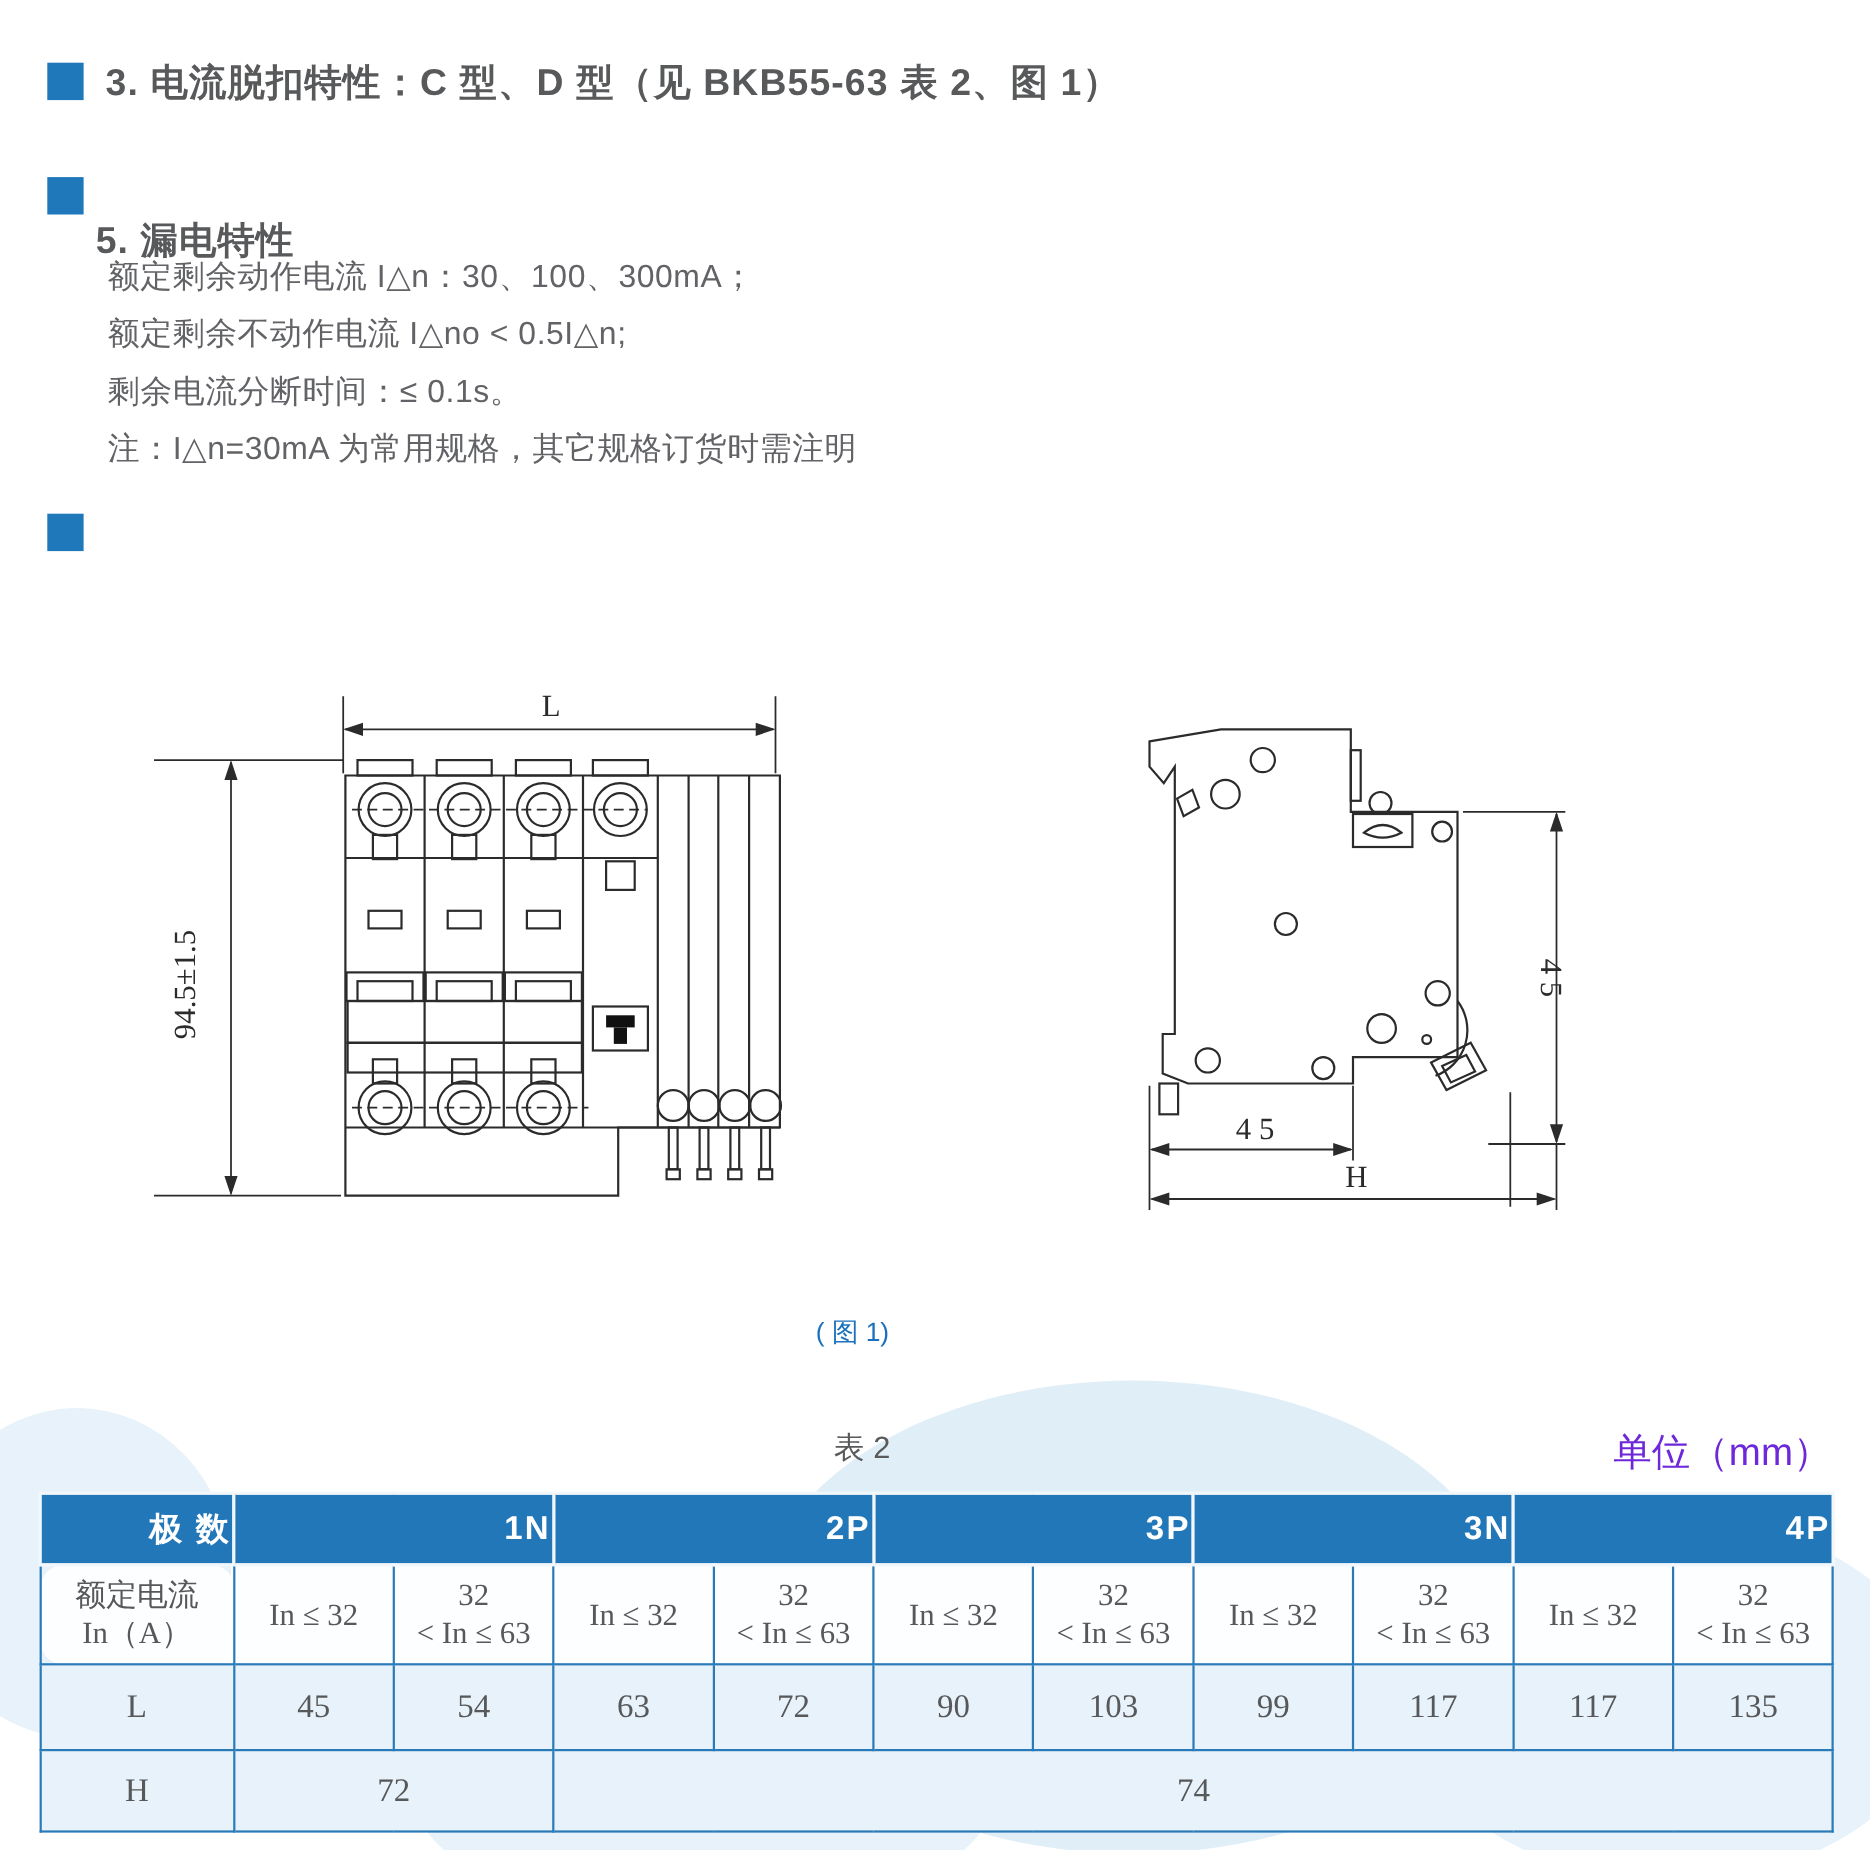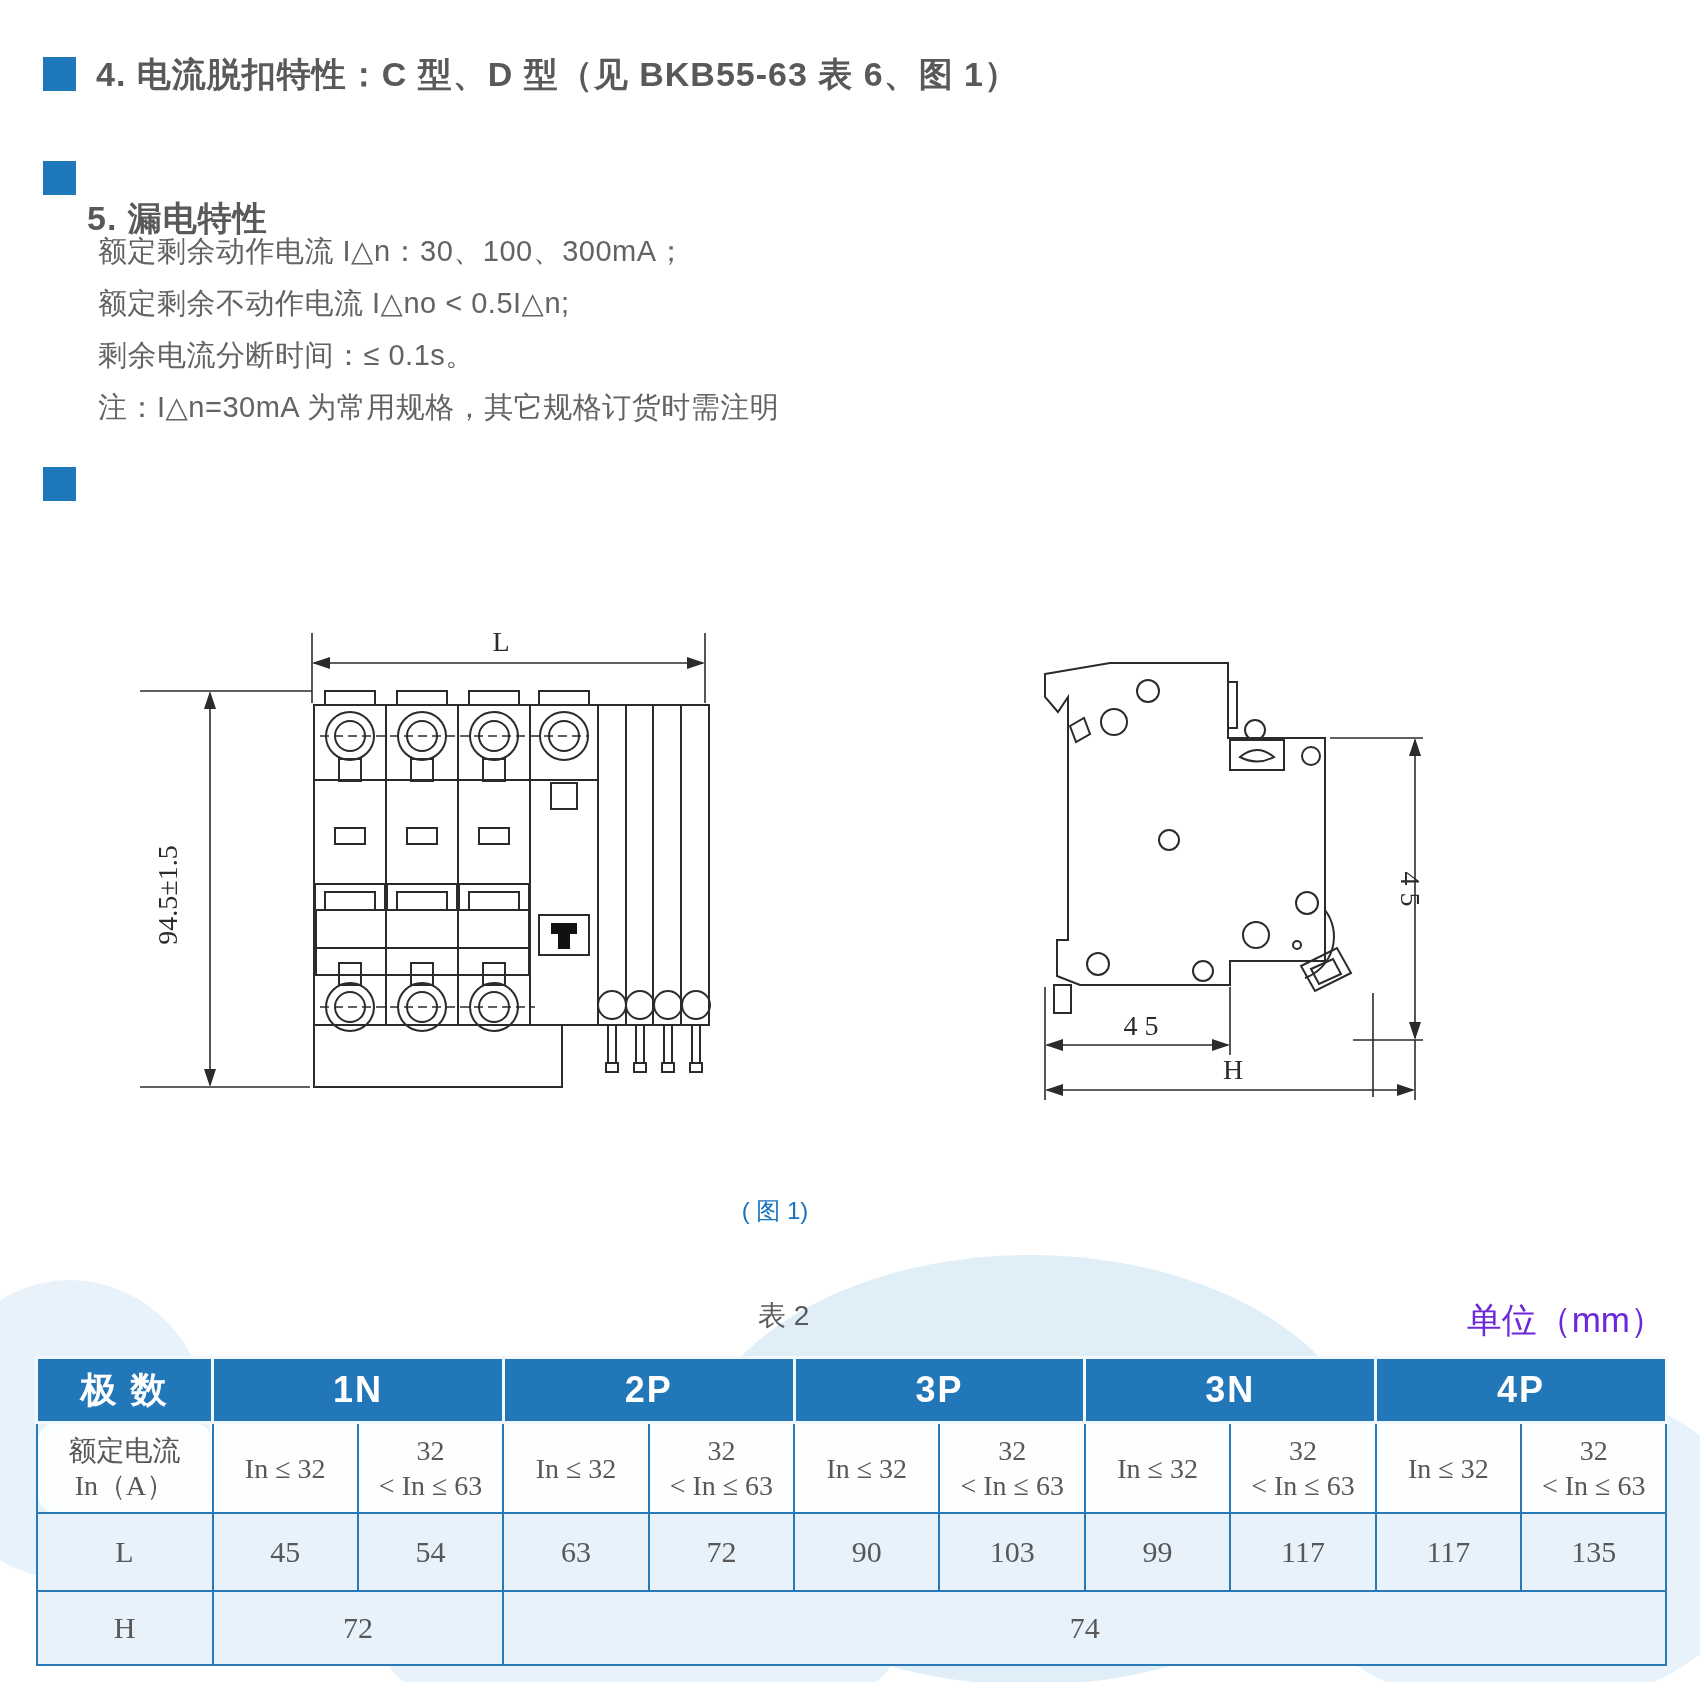--- a/index.html
+++ b/index.html
@@ -29,21 +29,21 @@
   table.spec{
     position:absolute;left:35px;top:1356px;width:1630px;z-index:1;
     border-collapse:collapse;table-layout:fixed;
     font-family:"Liberation Serif","DejaVu Serif",serif;
   }
   table.spec col.c0{width:176px;}
   table.spec col.cn{width:145.4px;}
   table.spec th{
     background:#2177b8;color:#ffffff;border:3px solid #f2f7fb;
     font-family:"Liberation Sans","DejaVu Sans",sans-serif;
-    font-size:36px;font-weight:bold;height:60px;letter-spacing:2px;
+    font-size:30px;font-weight:bold;height:60px;letter-spacing:2px;text-align:right;
   }
   table.spec td{
     border:2px solid #2a7ab8;color:#57585a;text-align:center;vertical-align:middle;
     font-size:28px;
   }
   tr.row-cur td{background:#fcfeff;height:86px;line-height:1.25;}
   tr.row-l td{background:#e7f2fa;height:74px;font-size:30px;}
   tr.row-h td{background:#e7f2fa;height:70px;font-size:30px;}
   td.lbl{font-size:27px;border-radius:20px;}
 </style>
@@ -51,21 +51,21 @@
 <body>
 
 <div class="page">
 
   <div class="blob" style="left:-70px;top:1280px;width:280px;height:300px;"></div>
   <div class="blob b2" style="left:690px;top:1255px;width:680px;height:430px;"></div>
   <div class="blob" style="left:1280px;top:1380px;width:480px;height:330px;"></div>
   <div class="blob" style="left:380px;top:1540px;width:520px;height:200px;"></div>
 
   <div class="bullet" style="left:43px;top:57px;"></div>
-  <div class="h-title" style="left:96px;top:52px;">4. 电流脱扣特性：C 型、D 型（见 BKB55-63 表 6、图 1）</div>
+  <div class="h-title" style="left:96px;top:52px;">3. 电流脱扣特性：C 型、D 型（见 BKB55-63 表 2、图 1）</div>
 
   <div class="bullet" style="left:43px;top:161px;"></div>
   <div class="h-title" style="left:87px;top:156px;margin-top:40px;">5. 漏电特性</div>
   <div class="body-line" style="left:98px;top:232px;">额定剩余动作电流 I△n：30、100、300mA；</div>
   <div class="body-line" style="left:98px;top:284px;">额定剩余不动作电流 I△no &lt; 0.5I△n;</div>
   <div class="body-line" style="left:98px;top:336px;">剩余电流分断时间：≤ 0.1s。</div>
   <div class="body-line" style="left:98px;top:388px;">注：I△n=30mA 为常用规格，其它规格订货时需注明</div>
 
   <div class="bullet" style="left:43px;top:467px;"></div>
 

